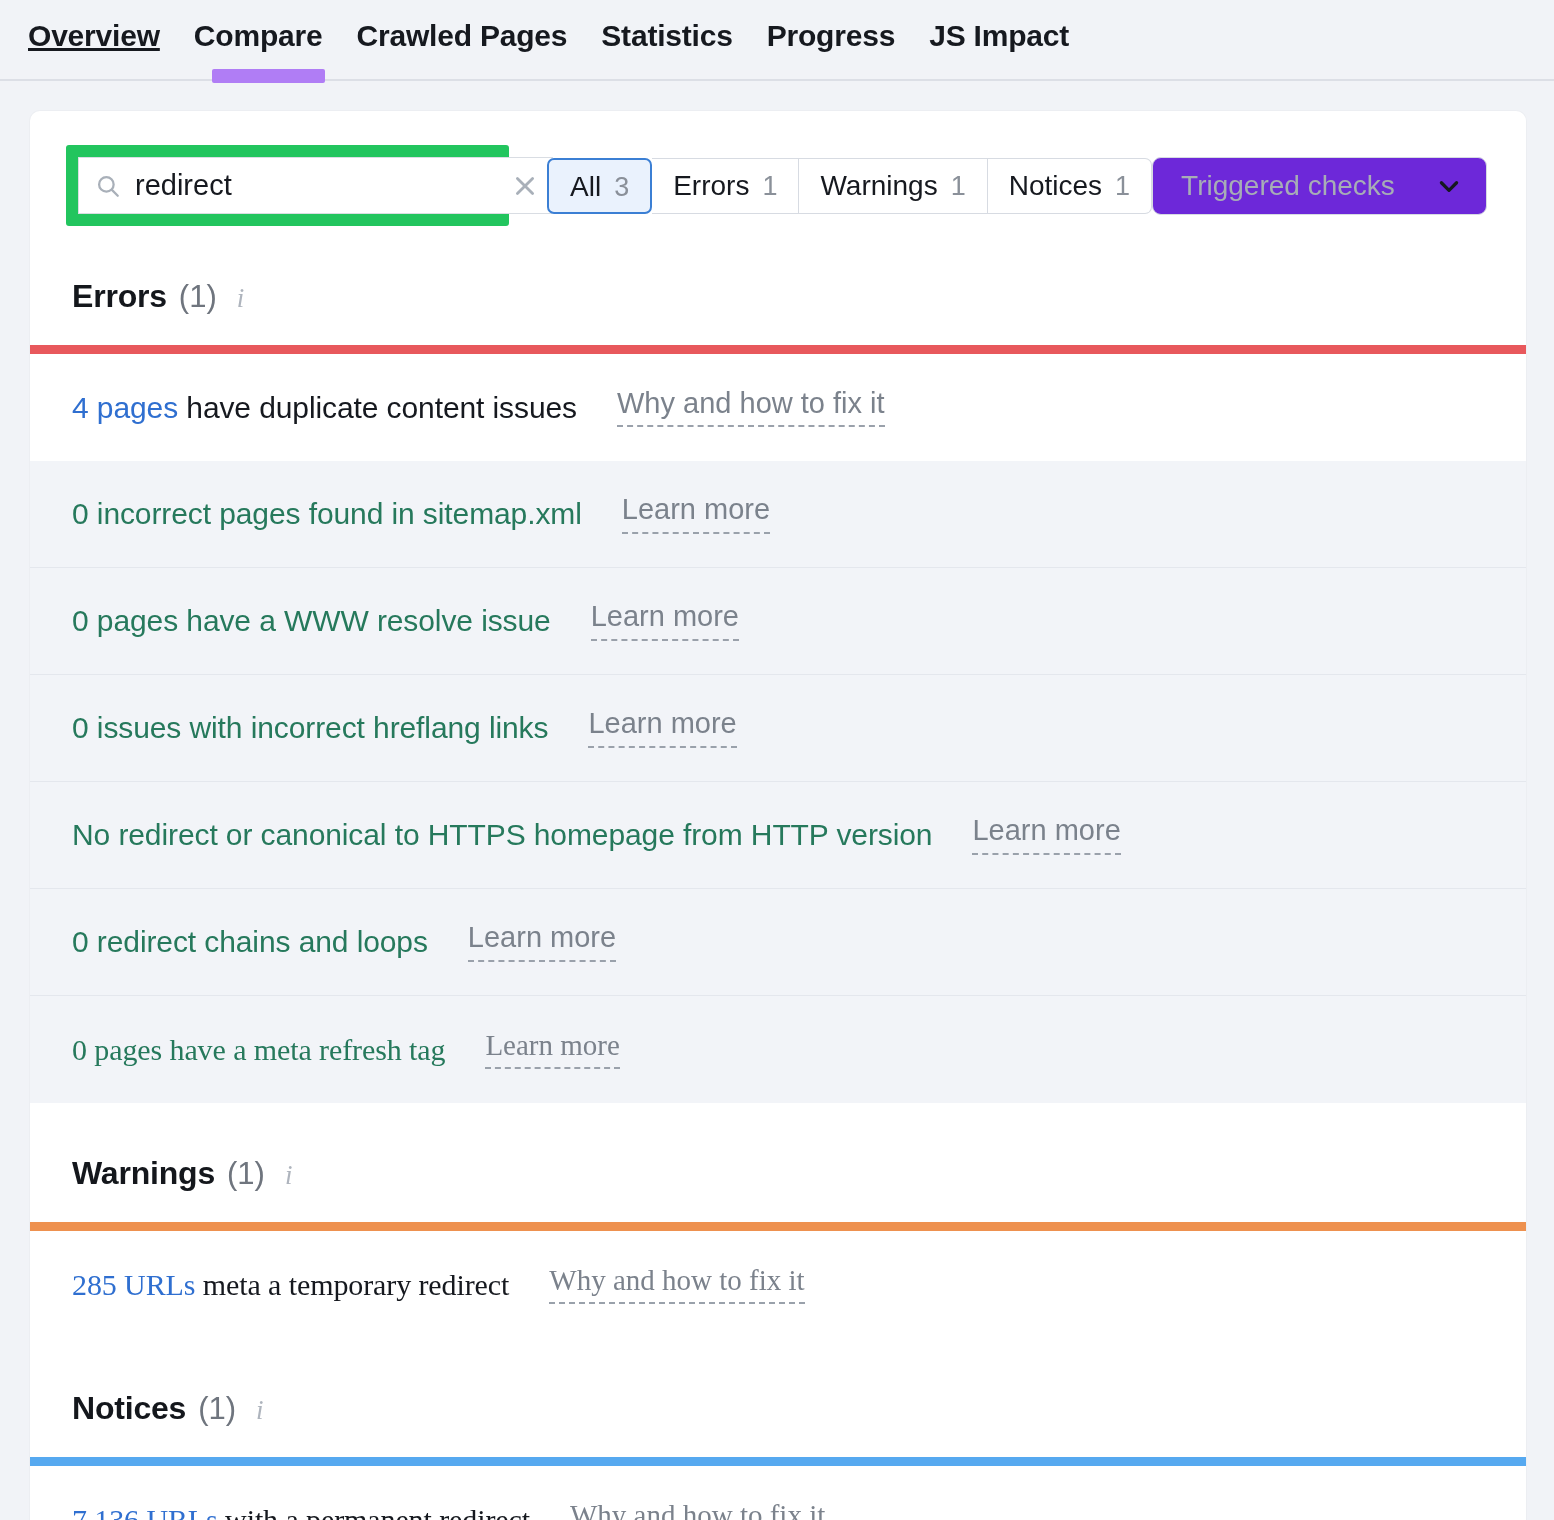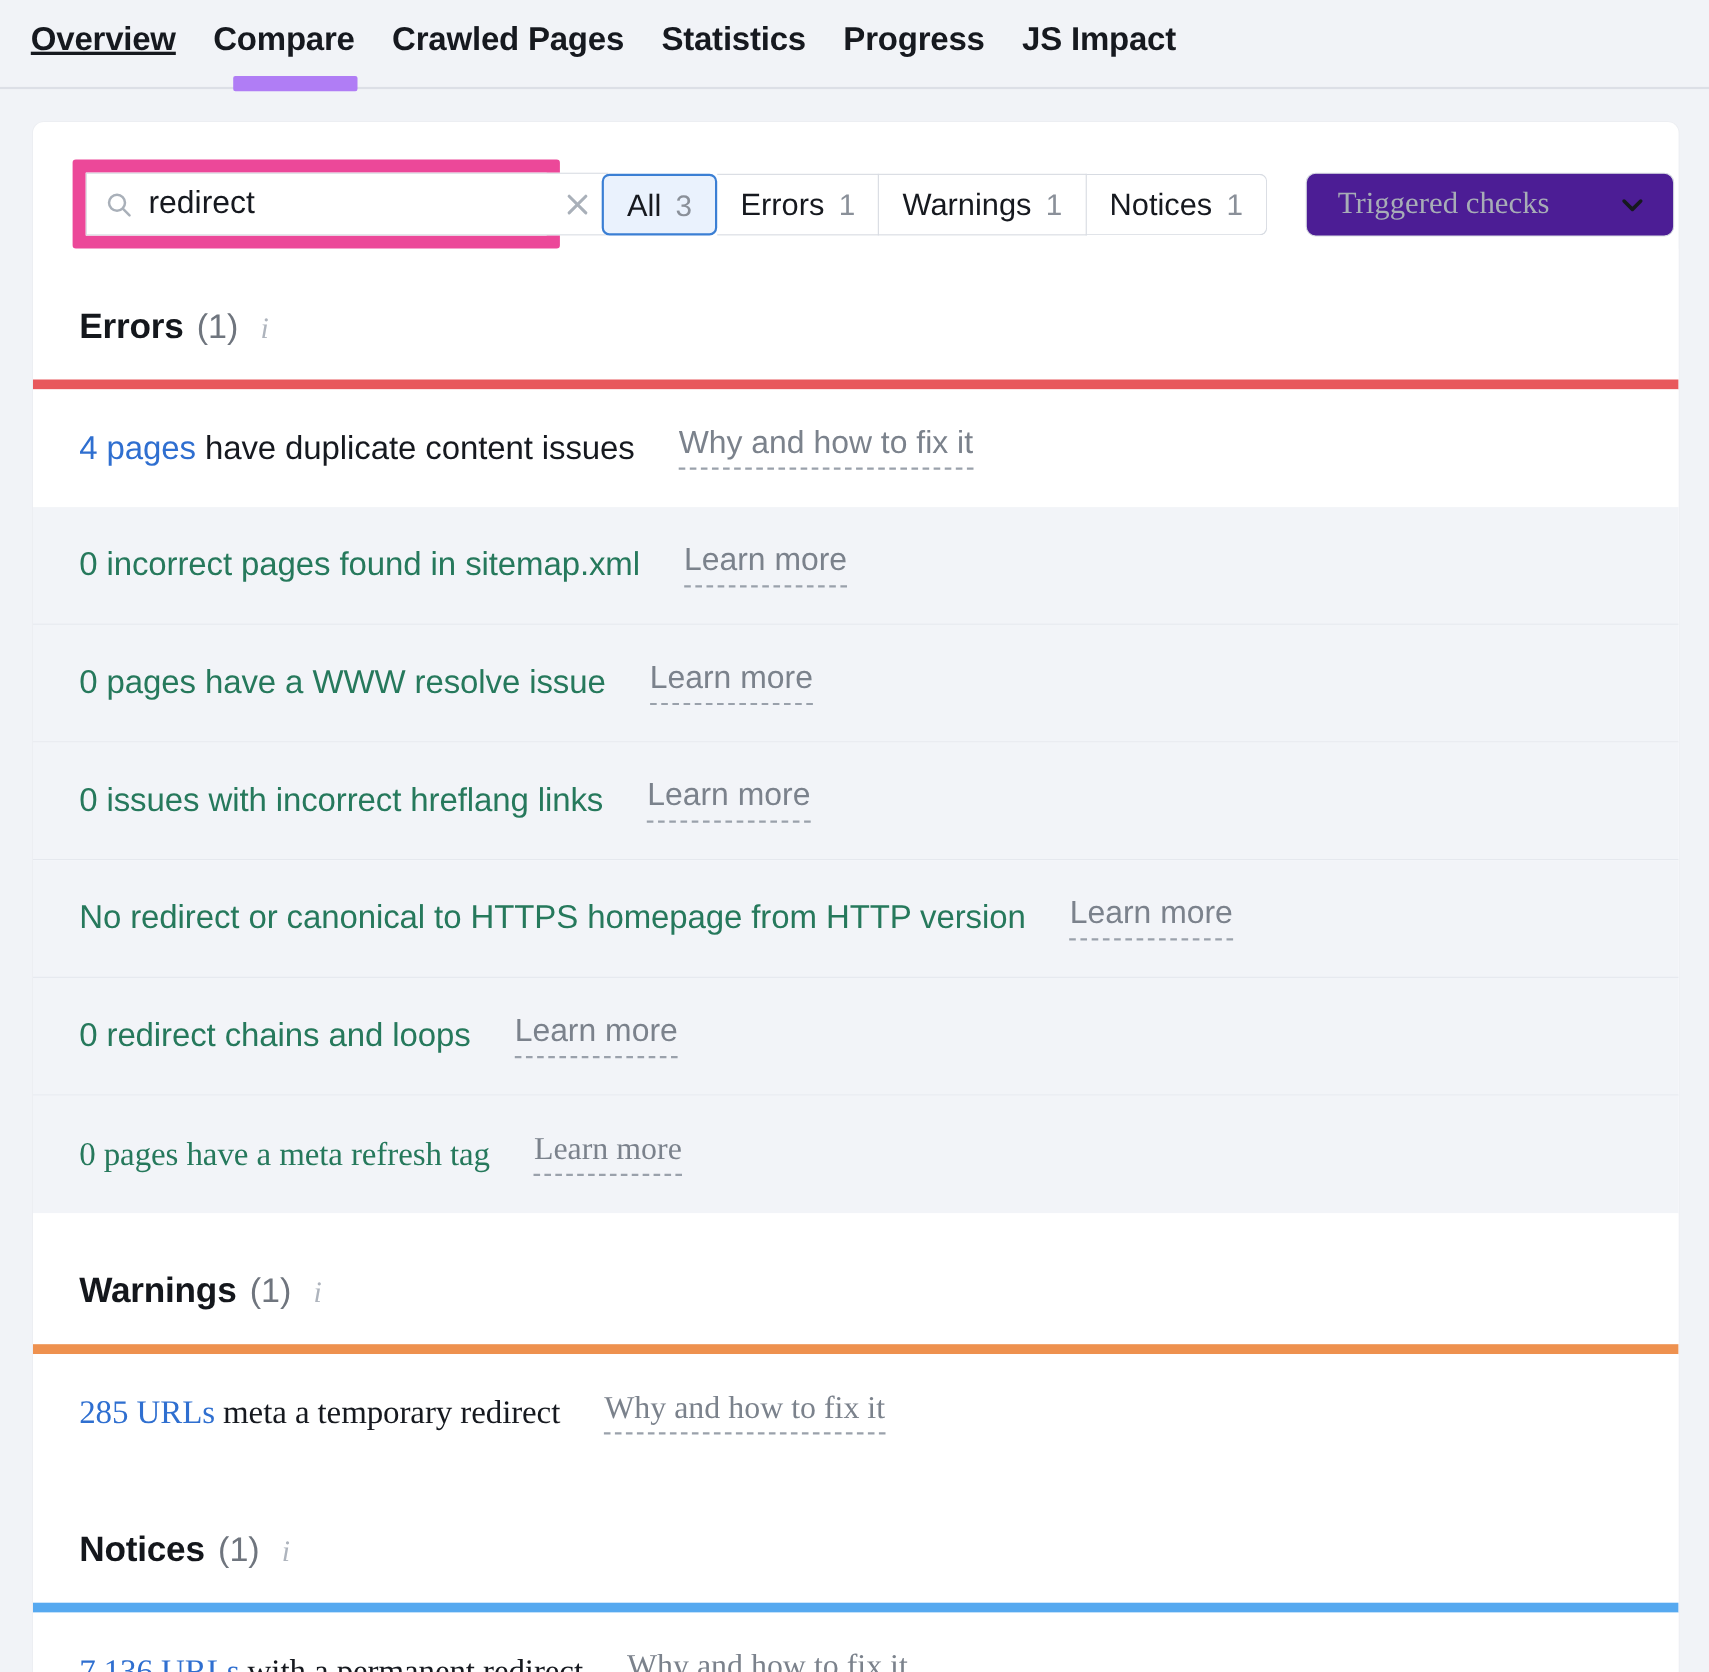--- a/index.html
+++ b/index.html
@@ -56,21 +56,21 @@
 
   
   .toolbar {
     display: flex;
     align-items: center;
     padding: 34px 0 0 36px;
     gap: 0;
   }
 
   .search-wrap {
-    border: 12px solid #ec4899;
+    border: 12px solid #22c55e;
     border-radius: 3px;
     width: 443px;
     height: 81px;
     display: flex;
     align-items: center;
     background: #3b82f6;
   }
   .search-box {
     flex: 1;
     height: 100%;
@@ -119,32 +119,30 @@
   .seg .cnt { color: #8a9099; font-size: 27px; }
   .seg.active {
     background: #eaf2fd;
     border: 2px solid #3b7fd4;
     border-radius: 7px;
     z-index: 2;
   }
   .seg.active .cnt { color: #8a9099; }
 
   .dropdown {
-    margin-left: 35px;
     height: 58px;
     min-width: 335px;
     border: 1px solid #d7dbe2;
     border-radius: 9px;
     display: flex;
     align-items: center;
     justify-content: space-between;
     padding: 0 24px 0 28px;
     cursor: pointer;
-    background: #4c1d95;
-    font-family: Liberation Serif, serif;
+    background: #6d28d9;
   }
   .dropdown-label { font-size: 28px; color: #a7adb6; white-space: nowrap; }
   .chev { width: 26px; height: 26px; margin-left: 24px; }
 
   
   .section-head {
     display: flex;
     align-items: baseline;
     gap: 12px;
     padding: 52px 0 30px 42px;

